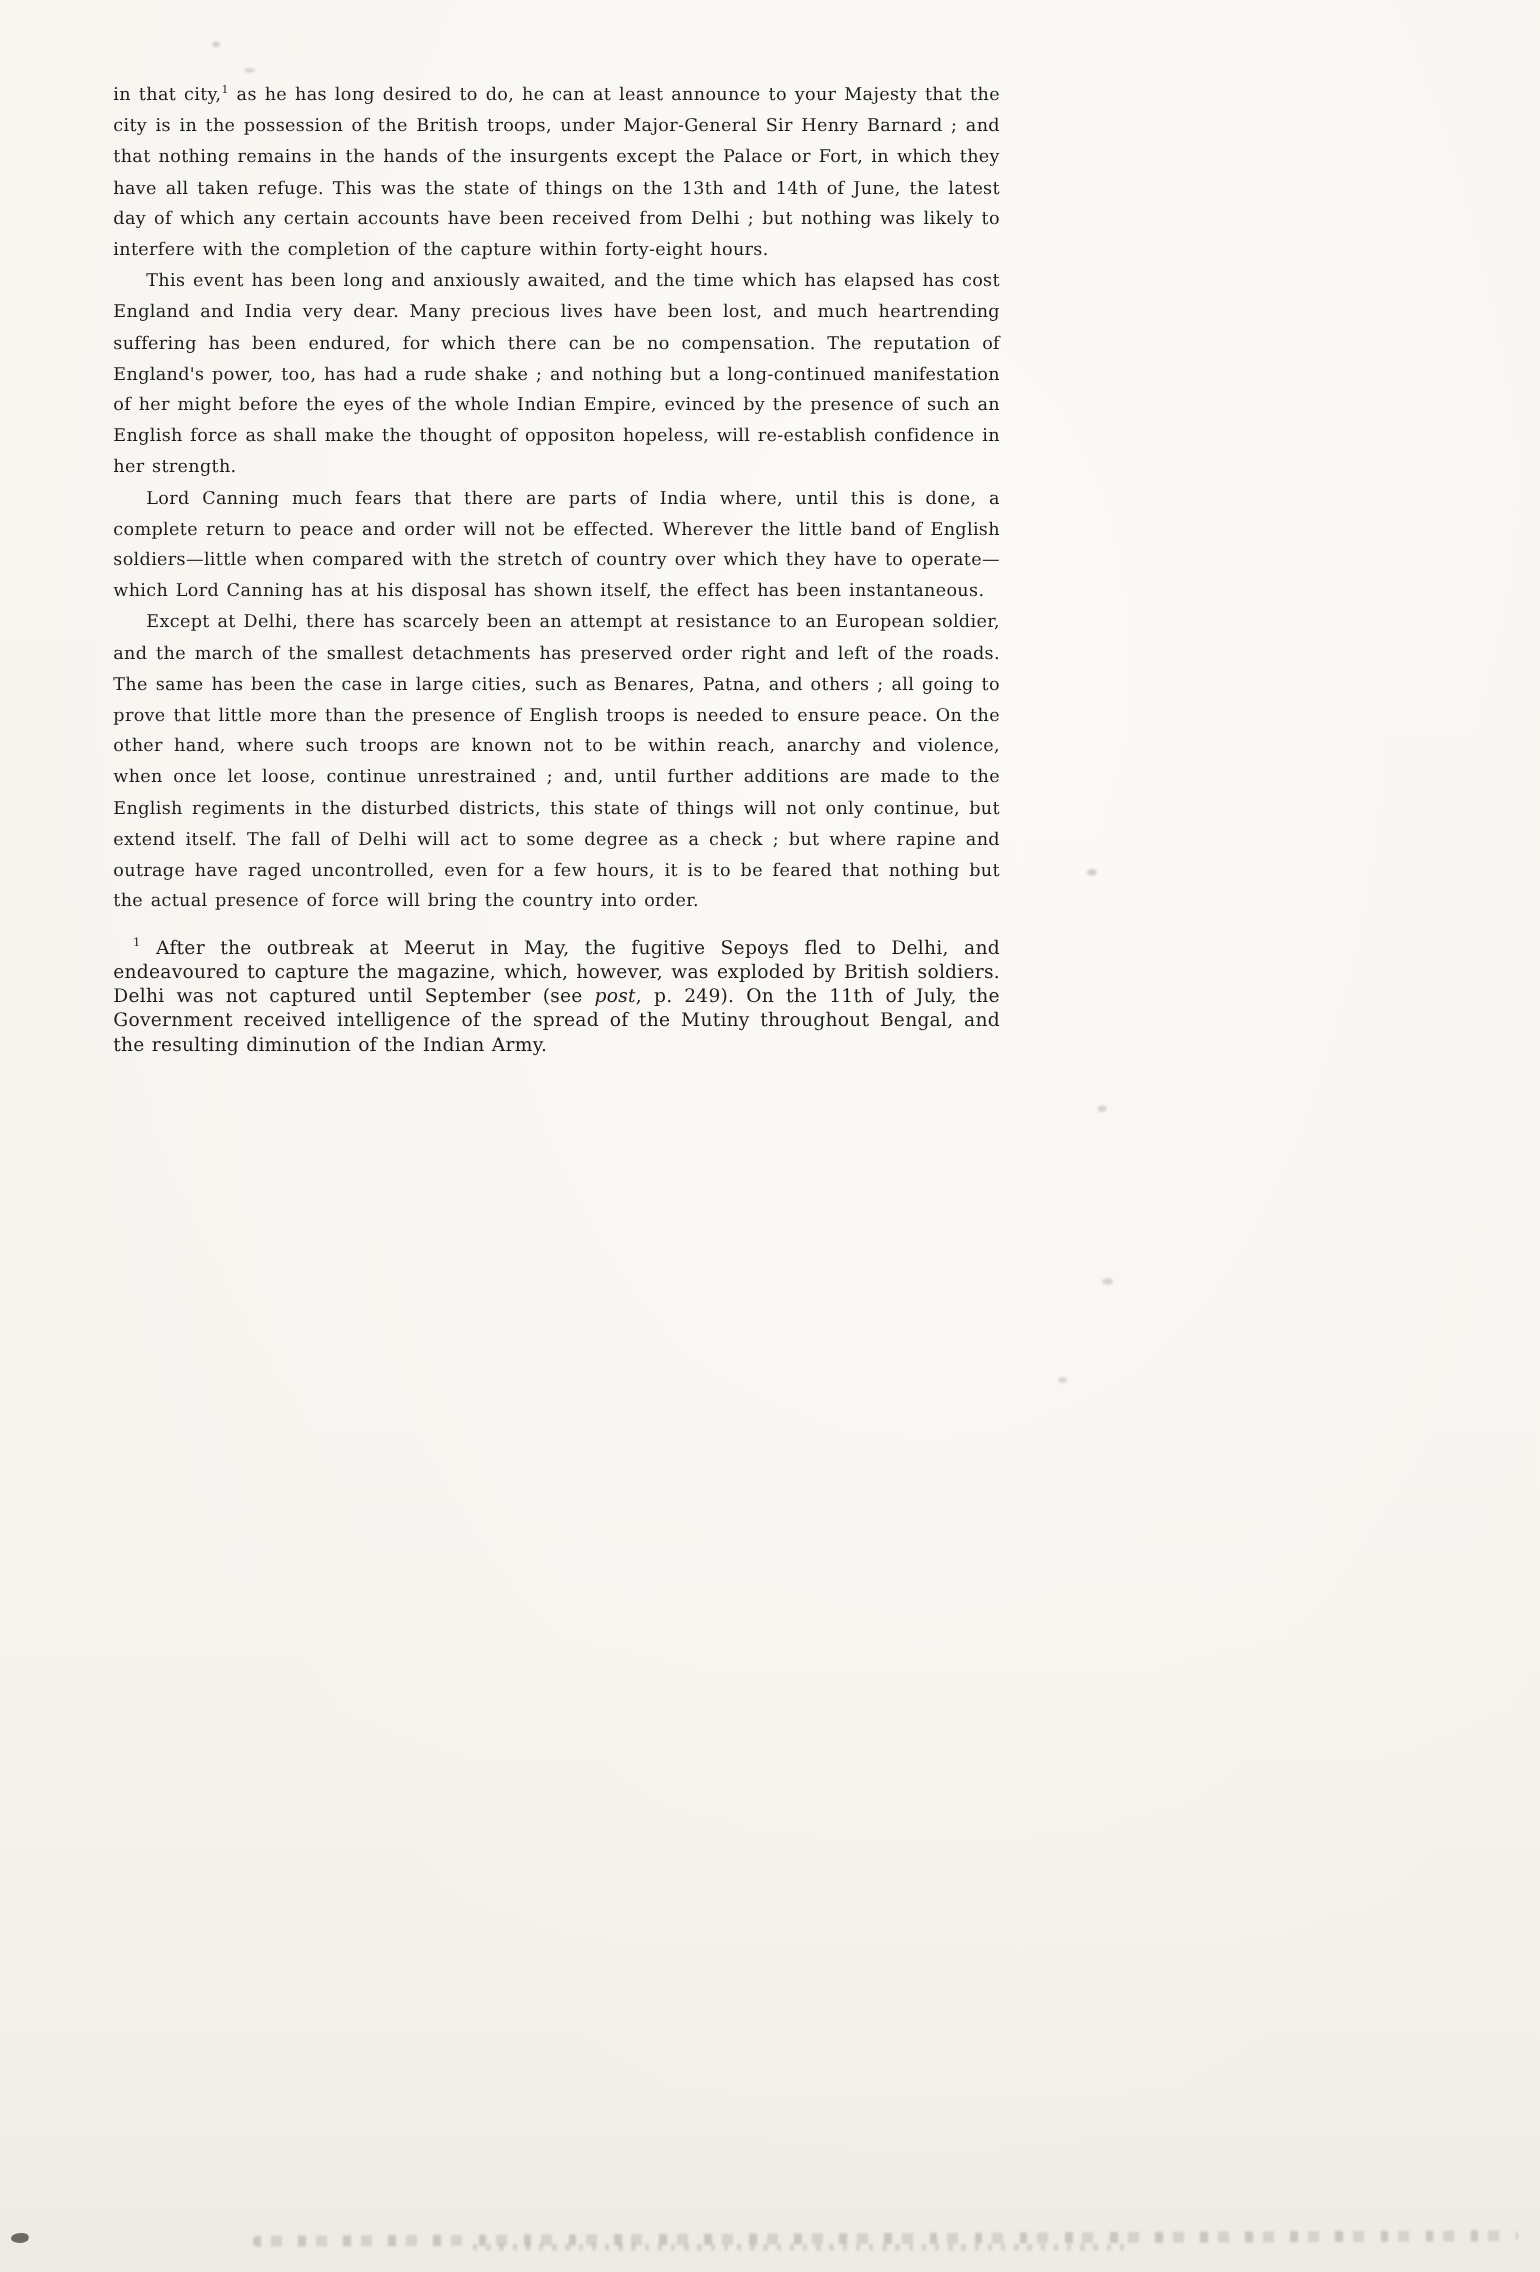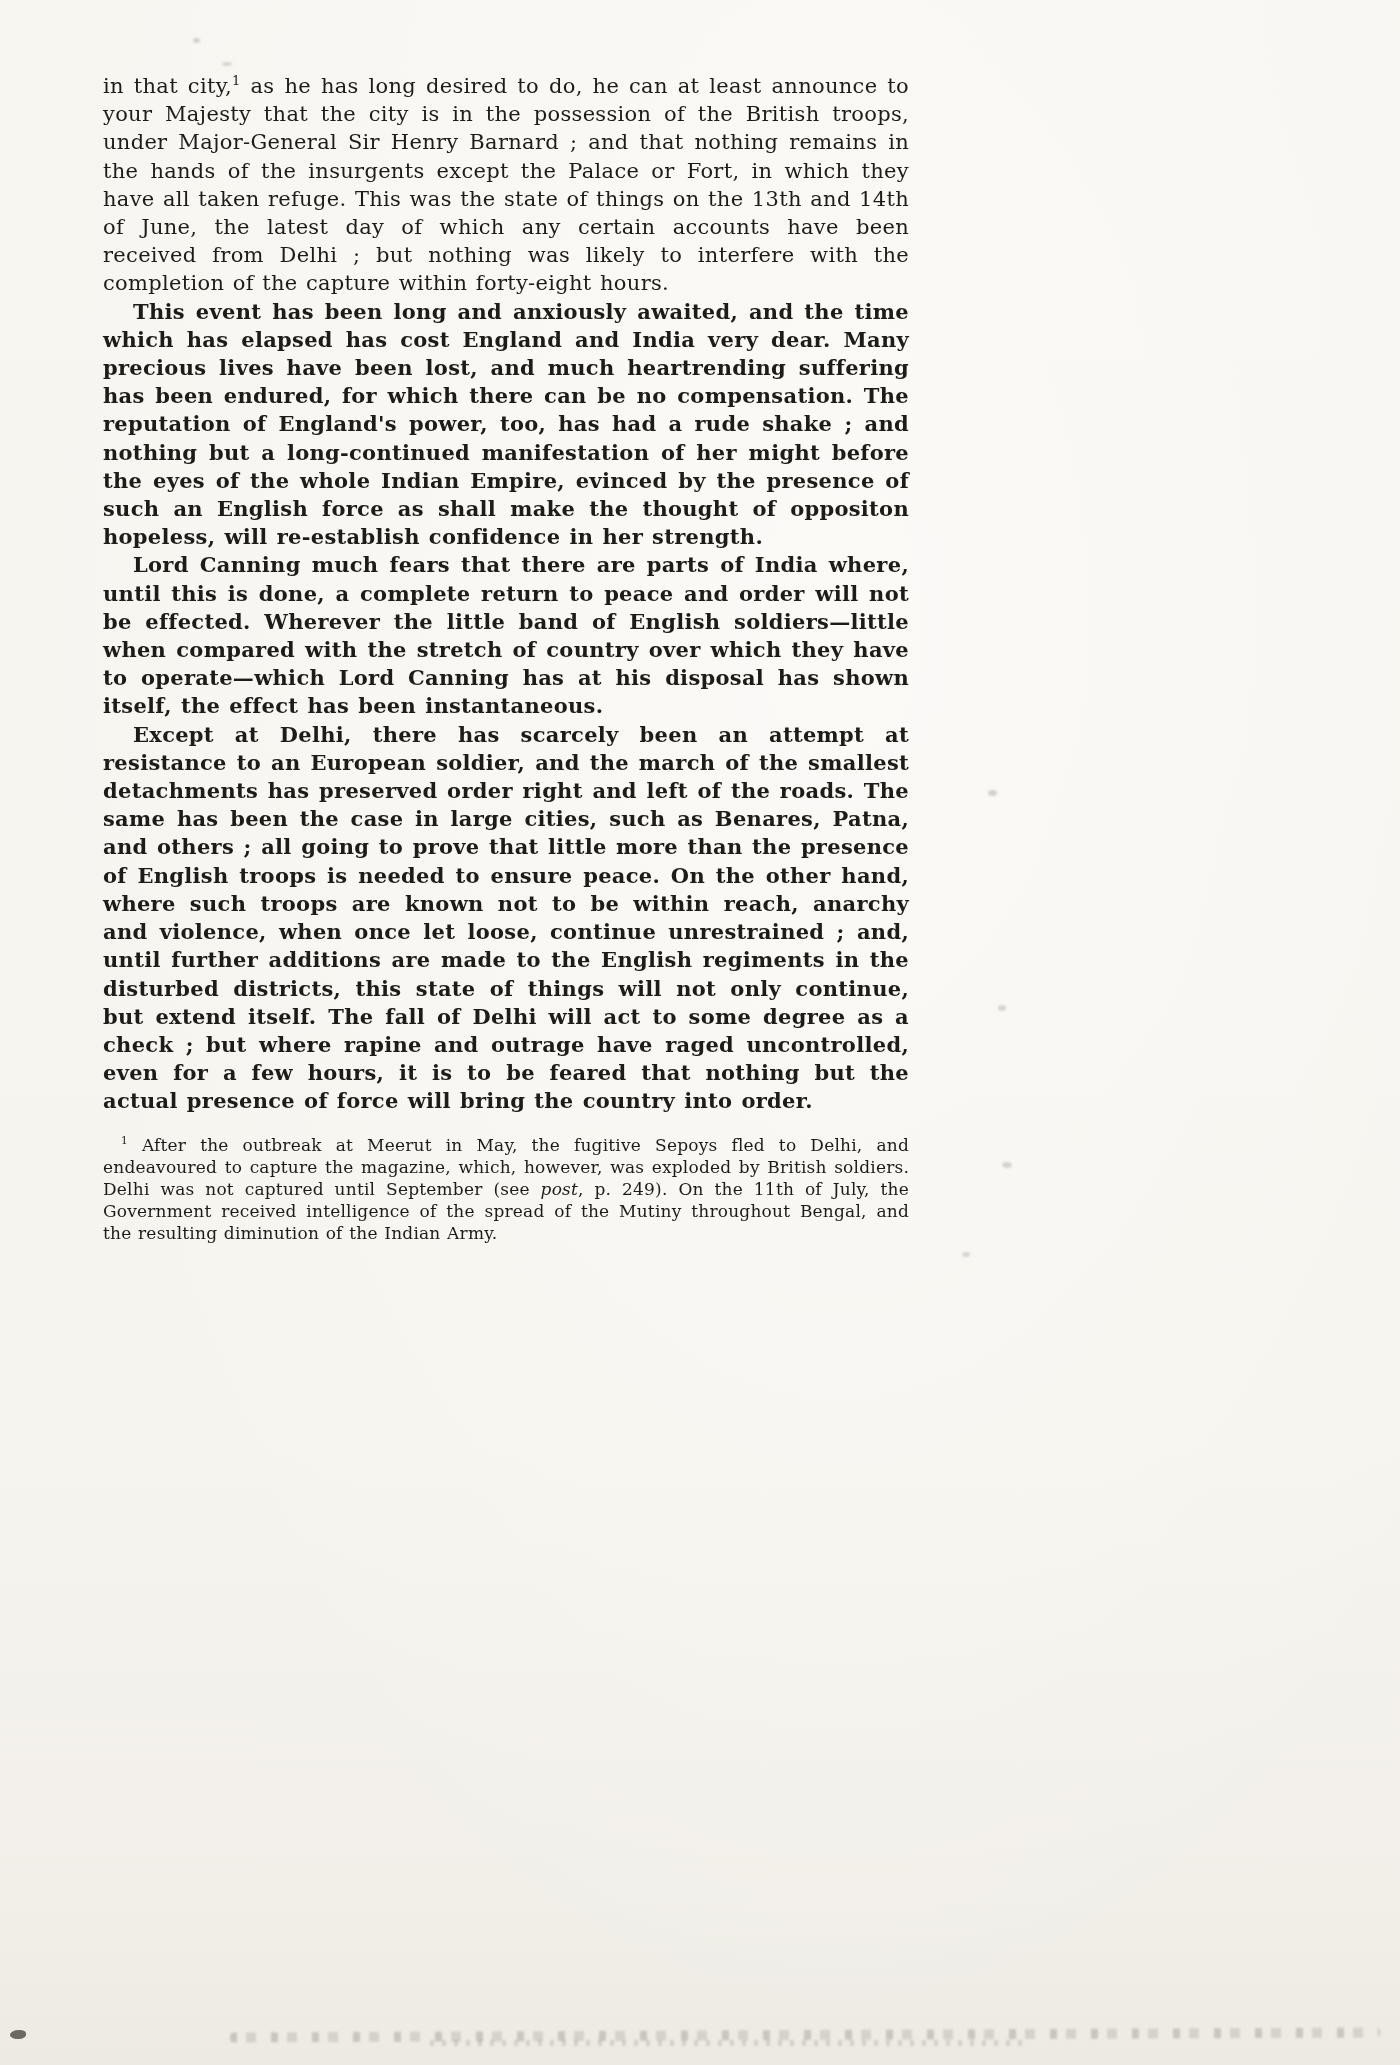--- a/index.html
+++ b/index.html
@@ -41,28 +41,28 @@
     letter-spacing: 5px;
     justify-self: center;
   }
   .h-num {
     font-size: 23px;
     justify-self: end;
     letter-spacing: 1px;
   }
   .body-text {
     margin-top: 22px;
-    font-size: 21px;
+    font-size: 16px;
     line-height: 28.2px;
     text-align: justify;
     letter-spacing: 0.3px;
     word-spacing: 1.5px;
   }
   .body-text p { margin: 0; }
-  .body-text p.indent { text-indent: 30px; font-weight: bold; }
+  .body-text p.indent { text-indent: 30px; }
   sup {
     font-size: 0.62em;
     vertical-align: super;
     line-height: 0;
   }
   em { font-style: italic; }
   .footnote {
     margin-top: 18px;
     font-size: 17px;
     line-height: 22px;

